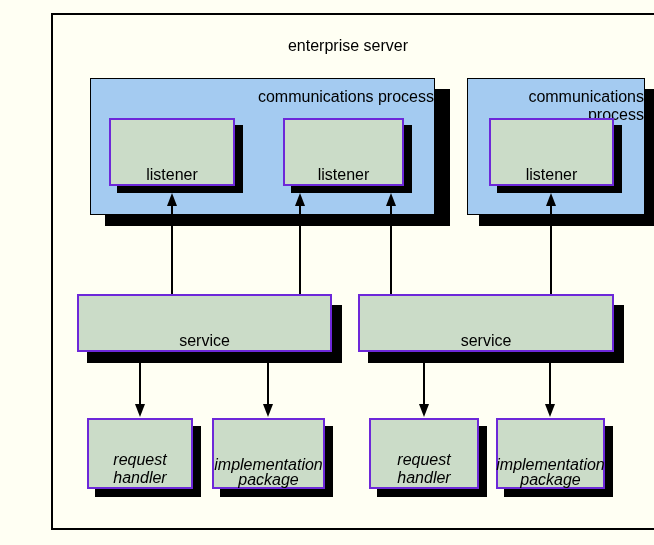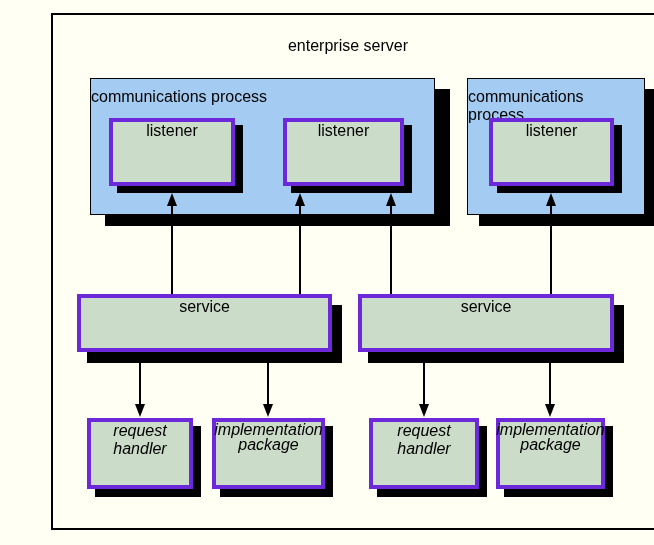--- a/index.html
+++ b/index.html
@@ -31,35 +31,35 @@
   .box {
     position: absolute;
     box-sizing: border-box;
   }
   .blue {
     background: var(--blue, #A4CBF1);
     border: 1px solid #000;
   }
   .green {
     background: var(--green, #CBDCC8);
-    border: 4px solid #6d28d9;
+    border: 2px solid #6d28d9;
     display: flex;
-    align-items: flex-start;
+    align-items: flex-end;
     justify-content: center;
     text-align: center;
   }
   .sh8  { box-shadow: 8px 7px 0 #000; }
   .sh9  { box-shadow: 8px 8px 0 #000; font-style: italic; }
   .sh10 { box-shadow: 10px 11px 0 #000; }
   .sh12 { box-shadow: 12px 11px 0 #000; }
   .sh14 { box-shadow: 15px 11px 0 #000; }
   .comm-label {
     position: absolute;
     top: 9px; left: 0; right: 0;
-    text-align: left;
+    text-align: right;
   }
   
   #comm1 { left: 50px; top: 78px; width: 345px; height: 137px; }
   #comm2 { left: 427px; top: 78px; width: 178px; height: 137px; }
   
   #listener1 { left: 69px;  top: 118px; width: 126px; height: 68px; }
   #listener2 { left: 243px; top: 118px; width: 121px; height: 68px; }
   #listener3 { left: 449px; top: 118px; width: 125px; height: 68px; }
   
   #service1 { left: 37px;  top: 294px; width: 255px; height: 58px; }

